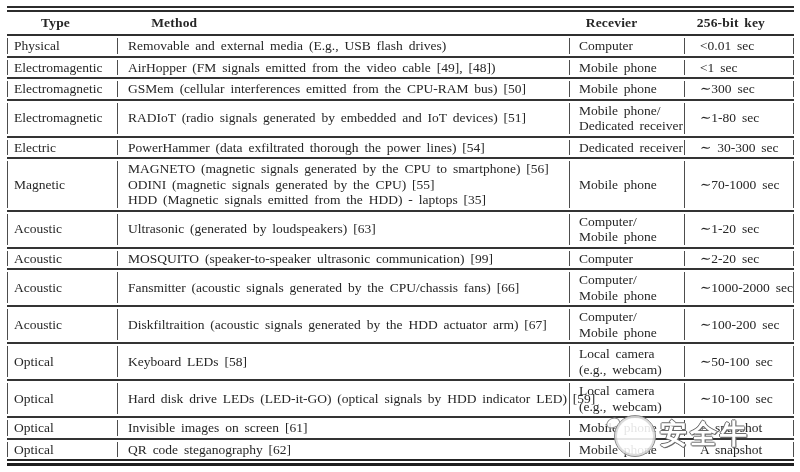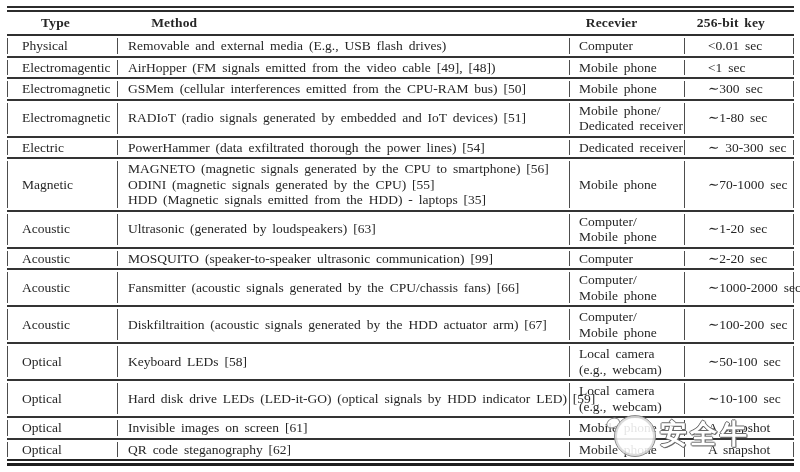--- a/index.html
+++ b/index.html
@@ -18,24 +18,24 @@
   .hdr .hcell { word-spacing:2px; }
 
   
   .row + .row { border-top:2px solid #343434; }
   .rin { display:flex; align-items:stretch; padding:2px 0; }
   .cell { display:flex; flex-direction:column; justify-content:center;
           border-left:1px solid #4d4d4d; font-size:13.5px; line-height:15.5px; }
   .cell.c-key { border-right:1px solid #4d4d4d; }
   .ln { word-spacing:2.5px; white-space:nowrap; }
 
-  .c-type   { width:110px; padding-left:14px; }
+  .c-type   { width:110px; padding-left:6px; }
   .c-method { width:452px; padding-left:10px; }
   .c-recv   { width:115px; padding-left:9px; }
-  .c-key    { width:110px; padding-left:23px; }
+  .c-key    { width:110px; padding-left:15px; }
 
   .h-type   { width:110px; padding-left:6px;margin-left:28px; }
   .h-method { width:452px; padding-left:10px; }
   .h-recv   { width:115px; padding-left:9px; }
   .h-key    { width:110px; padding-left:9px; }
 
   
   .watermark { position:absolute; left:606px; top:412px; width:152px; height:46px; z-index:5; pointer-events:none; }
   .wm-logo { position:absolute; left:8px; top:3px; width:42px; height:42px; border-radius:50%;
              background:rgba(255,255,255,.88); border:1px solid #8a8a8a;

